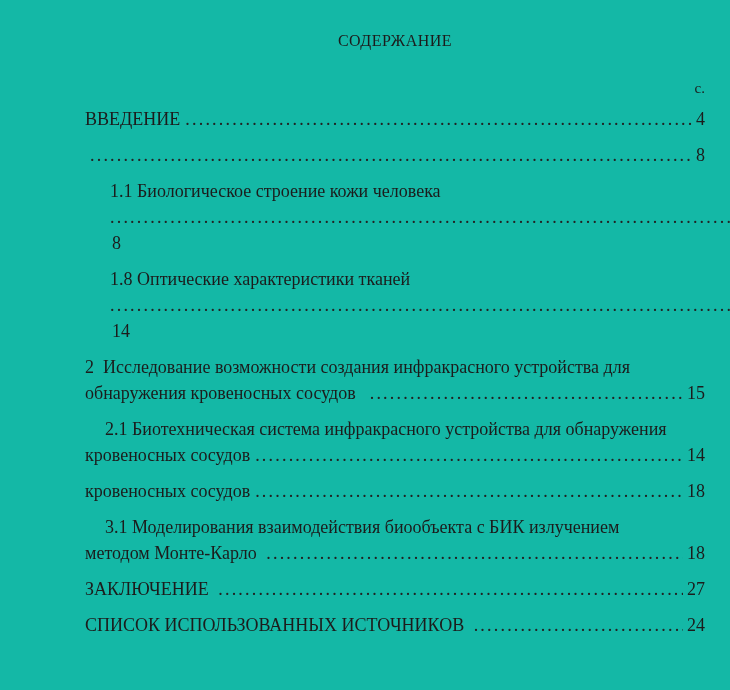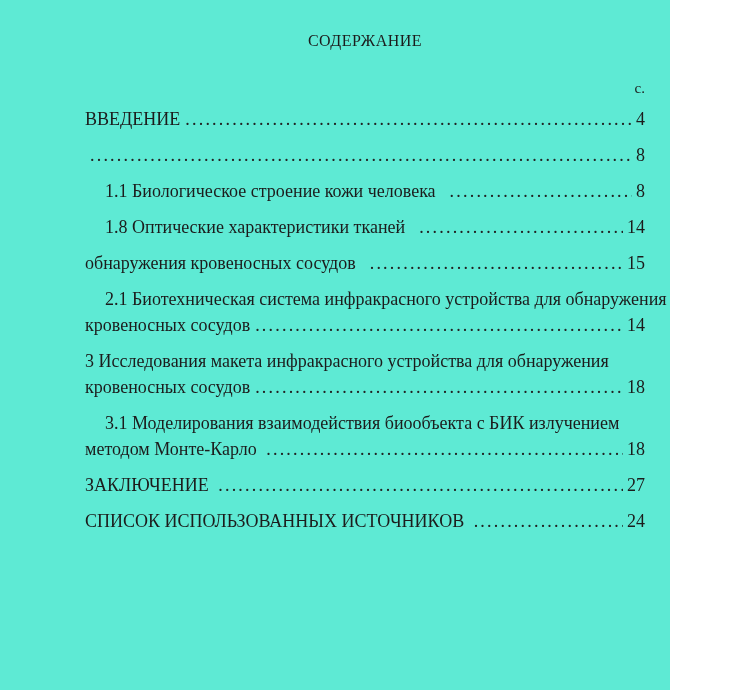--- a/index.html
+++ b/index.html
@@ -1,20 +1,20 @@
 <!DOCTYPE html>
 <html><head>
 <meta charset="utf-8">
 <style>
   * { box-sizing: border-box; }
   html, body { margin: 0; padding: 0; background: #ffffff; }
   .page {
-    width: 670px;
+    width: 730px;
     height: 690px;
-    background: #5eead4;
+    background: #14b8a6;
     color: #1c1c1c;
     font-family: "Liberation Serif", "DejaVu Serif", serif;
     overflow: hidden;
   }
   .content { padding: 30px 25px 0 85px; }
 
   .title {
     text-align: center;
     font-size: 16px;
     line-height: 22px;
@@ -36,21 +36,21 @@
   .row {
     display: flex;
     align-items: baseline;
     line-height: 26px;
   }
 
   .l1 { line-height: 26px; white-space: pre; }
   .t  { white-space: pre; }
 
   
-  .sec { padding-left: 20px; }
+  .sec { padding-left: 20px; flex-direction: column; }
 
   .leader {
     flex: 1 1 auto;
     overflow: hidden;
     white-space: nowrap;
     min-width: 14px;
     margin: 0 2px 0 5px;
     color: #222222;
   }
   .leader::after {
@@ -97,38 +97,38 @@
 
       <div class="entry">
         <div class="row sec">
           <span class="t">1.8 Оптические характеристики тканей  </span>
           <span class="leader"></span>
           <span class="pg">14</span>
         </div>
       </div>
 
       <div class="entry">
+        <div class="l1">2  Исследование возможности создания инфракрасного устройства для</div>
         <div class="row">
           <span class="t">обнаружения кровеносных сосудов  </span>
           <span class="leader"></span>
           <span class="pg">15</span>
         </div>
       </div>
 
       <div class="entry">
         <div class="l1 sec">2.1 Биотехническая система инфракрасного устройства для обнаружения</div>
         <div class="row">
           <span class="t">кровеносных сосудов</span>
           <span class="leader"></span>
           <span class="pg">14</span>
         </div>
       </div>
 
       <div class="entry">
-        <div class="l1">3 Исследования макета инфракрасного устройства для обнаружения</div>
         <div class="row">
           <span class="t">кровеносных сосудов</span>
           <span class="leader"></span>
           <span class="pg">18</span>
         </div>
       </div>
 
       <div class="entry">
         <div class="l1 sec">3.1 Моделирования взаимодействия биообъекта с БИК излучением</div>
         <div class="row">

